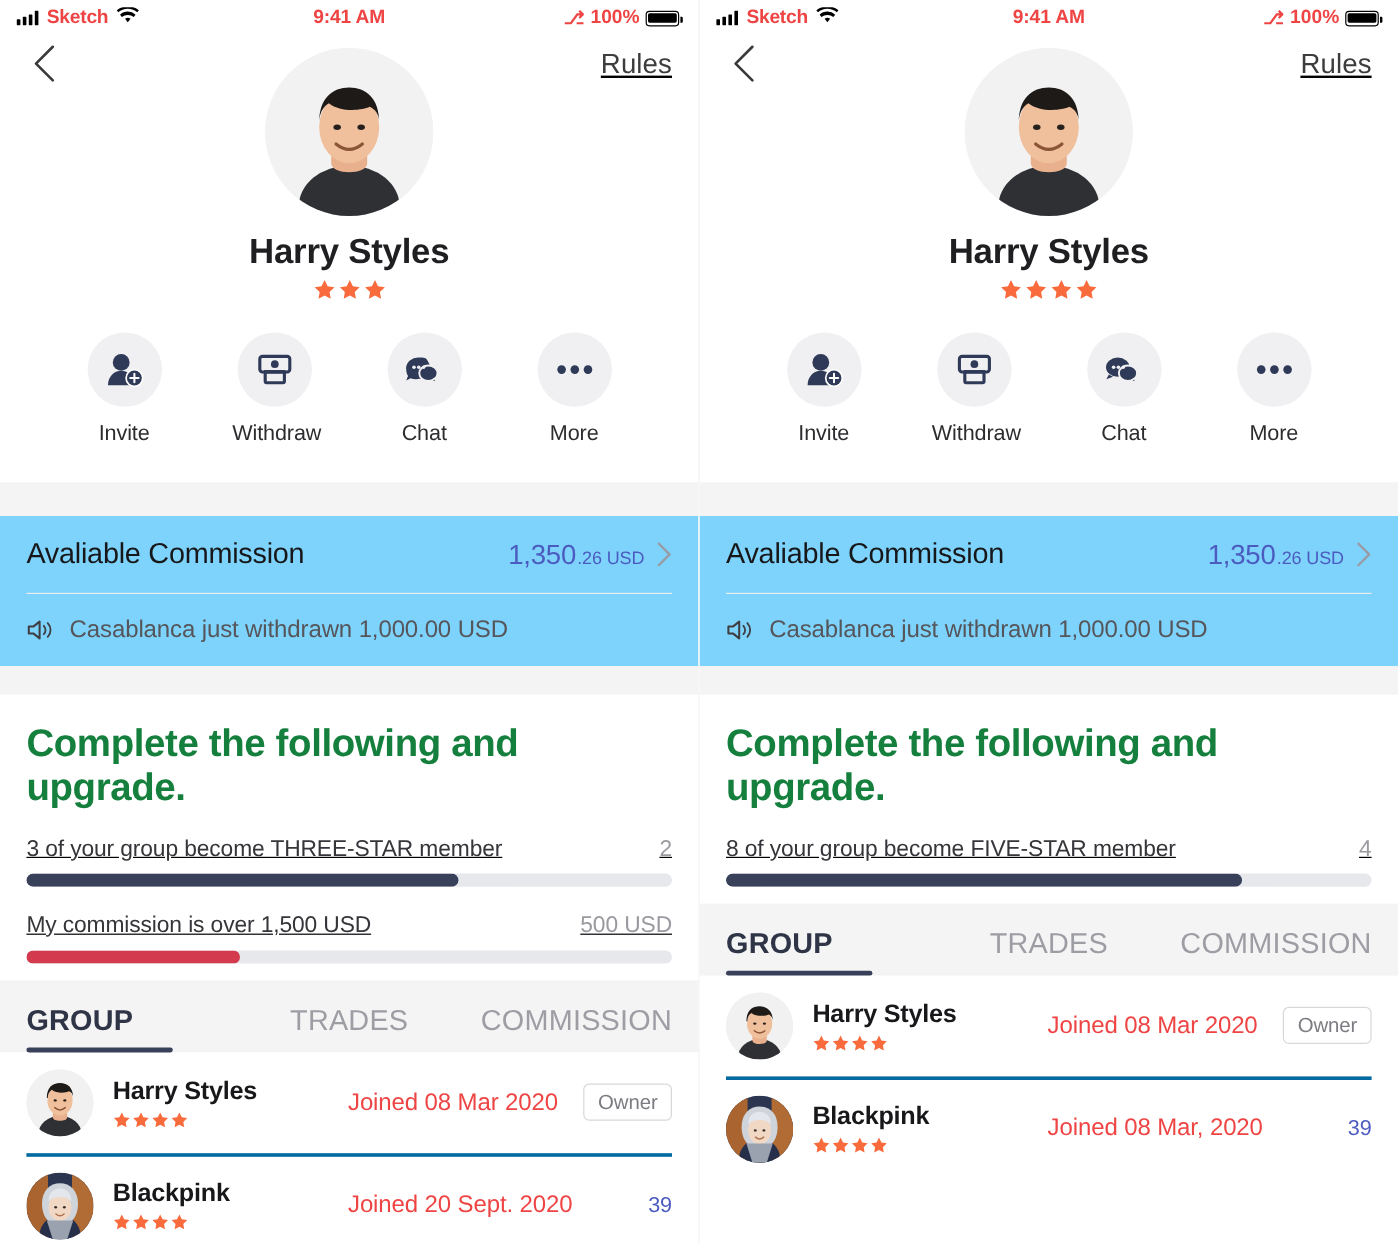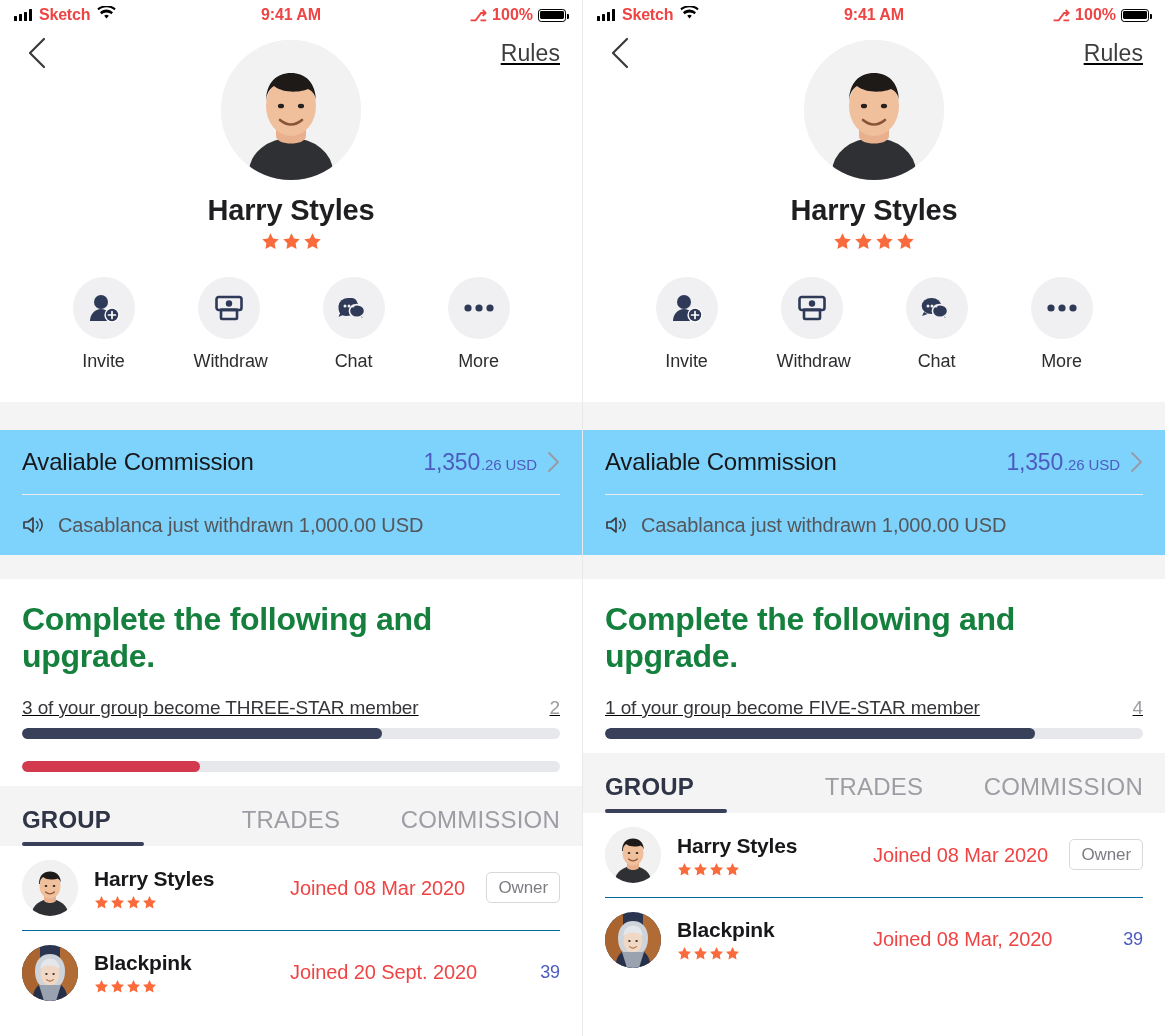--- a/index.html
+++ b/index.html
@@ -103,21 +103,21 @@
   .tab span { font-size: 24px; color: #9d9da4; letter-spacing: .2px; }
   .tab.active span { color: #2f3547; font-weight: bold; }
   .tab.active::after {
     content:""; position:absolute; left: 0; bottom: 0; width: 122px; height: 4px;
     background: #39405a; border-radius: 2px;
   }
 
   
   .list { background: #fff; padding: 0 22px; }
   .member { height: 84px; display:flex; align-items:center; position: relative; }
-  .member + .member { border-top: 1px solid #0369a1; }
+  .member + .member { border-top: 3px solid #0369a1; }
   .m-avatar { width: 56px; height: 56px; border-radius: 50%; overflow:hidden; background:#f1f1f1; flex:none; }
   .m-avatar svg { display:block; width:100%; height:100%; }
   .m-info { margin-left: 16px; }
   .m-name { font-size: 21px; font-weight: bold; color: #18181b; letter-spacing: -.2px; }
   .m-stars { margin-top: 4px; display:flex; gap: 1px; }
   .m-stars .star { width: 15px; height: 15px; }
   .m-joined { position: absolute; left: 268px; font-size: 20px; color: #ef4444; letter-spacing: -.1px; }
   .m-right { margin-left: auto; }
   .badge-owner {
     border: 1px solid #d8d8dc; border-radius: 5px; padding: 5px 11px;
@@ -288,20 +288,24 @@
           <div class="task">
             <div class="task-head">
               <span class="task-label">3 of your group become THREE-STAR member</span>
               <span class="task-value">2</span>
             </div>
             <div class="bar">
               <i style="width:67%;background:#39405A"></i>
             </div>
           </div>
           <div class="task">
+            <div class="task-head">
+              <span class="task-label">My commission is over 1,500 USD</span>
+              <span class="task-value">500 USD</span>
+            </div>
             <div class="bar">
               <i style="width:33%;background:#D43A4E"></i>
             </div>
           </div>
         </div>
     </div>
 
     <div class="tabsection">
       <div class="tabs" id="tabs-left">
           <div class="tab active"><span>GROUP</span></div>
@@ -555,21 +559,21 @@
       </div>
     </div>
 
     <div class="band-sm"></div>
 
     <div class="upgrade">
       <div class="upgrade-title">Complete the following and upgrade.</div>
       <div id="tasks-right">
           <div class="task">
             <div class="task-head">
-              <span class="task-label">1 of your group become FIVE-STAR member</span>
+              <span class="task-label">8 of your group become FIVE-STAR member</span>
               <span class="task-value">4</span>
             </div>
             <div class="bar">
               <i style="width:80%;background:#39405A"></i>
             </div>
           </div>
         </div>
     </div>
 
     <div class="tabsection">

